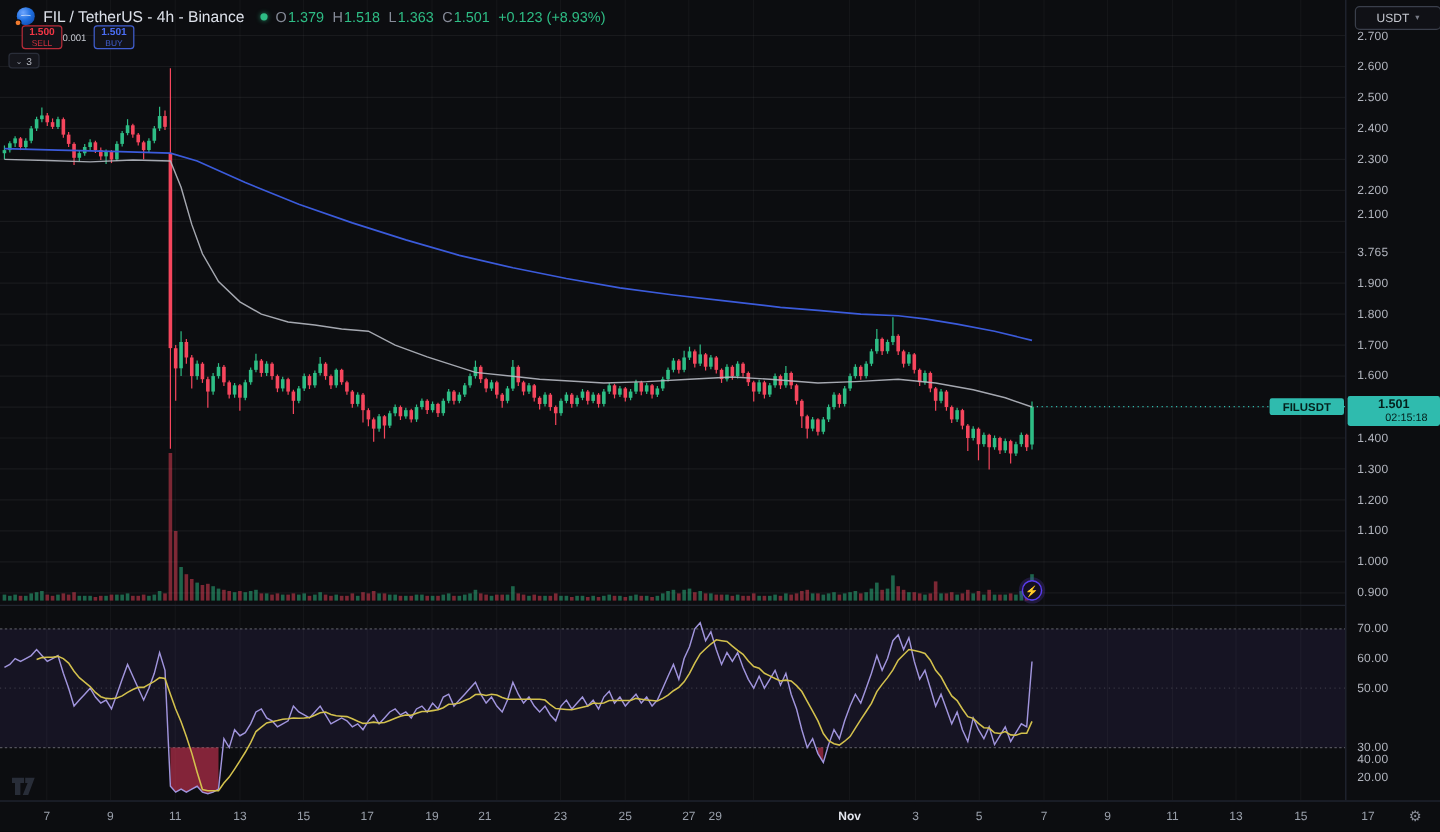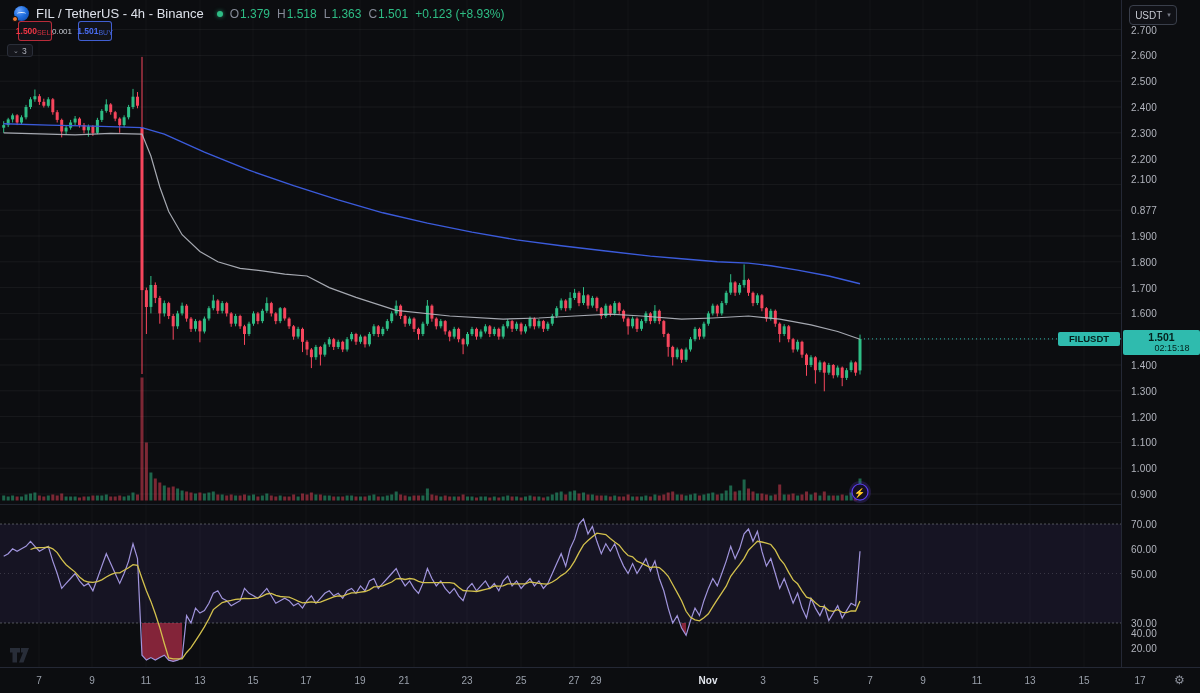--- a/index.html
+++ b/index.html
@@ -5,21 +5,21 @@
   html,body{margin:0;padding:0;background:#0b0c0f;}
   *{box-sizing:border-box;}
   #app{position:relative;width:1200px;height:693px;background:#0c0d10;overflow:hidden;
        font-family:"Liberation Sans", sans-serif; -webkit-font-smoothing:antialiased;}
   
   #chart-wrap{position:absolute;left:0;top:0;width:1121px;height:667px;}
   #chart-wrap svg{display:block;}
   
   #price-axis{position:absolute;left:1121px;top:0;width:79px;height:667px;border-left:1px solid #242835;}
   .axlabel{position:absolute;left:9px;font-size:10px;color:#b2b5be;letter-spacing:.2px;}
-  #usdt-btn{position:absolute;top:5px;left:7px;width:48px;height:20px;border:1px solid #3a3f4b;border-radius:4px;
+  #usdt-btn{position:absolute;top:5px;left:7px;width:72px;height:20px;border:1px solid #3a3f4b;border-radius:4px;
             display:flex;align-items:center;justify-content:center;gap:5px;color:#c6c9d1;font-size:10px;cursor:pointer;background:#101116;}
   #usdt-btn .caret{font-size:7px;color:#787b86;}
   #cur-badge{position:absolute;left:1px;top:330px;width:77px;padding:2px 0;background:#2fbbae;border-radius:2px;
              text-align:center;color:#04201c;}
   #cur-badge .p{font-size:10.5px;font-weight:bold;line-height:11px;}
   #cur-badge .t{font-size:9px;line-height:10px;margin-left:21px;}
   
   #time-axis{position:absolute;left:0;top:667px;width:1200px;height:26px;border-top:1px solid #242835;background:#0c0d10;}
   .tlabel{position:absolute;top:7px;transform:translateX(-50%);font-size:10px;color:#9aa0ab;}
   .tlabel.major{color:#e3e6ee;font-weight:bold;}
@@ -33,21 +33,21 @@
       border-top:1.5px solid rgba(255,255,255,.85);}
   #sym-logo .dot{position:absolute;left:-2px;bottom:-1px;width:6px;height:6px;border-radius:50%;background:#f07a2e;border:1px solid #0c0d10;}
   #title{font-size:13px;color:#dde1ea;}
   #statusdot{width:6px;height:6px;border-radius:50%;background:#2ebd85;margin-left:6px;box-shadow:0 0 4px rgba(46,189,133,.7);}
   #ohlc{font-size:12px;display:flex;gap:7px;}
   #ohlc .k{color:#868b98;}
   #ohlc .v{color:#2ebd85;margin-left:1px;}
   #change{font-size:12px;color:#2ebd85;}
   
   #trade{position:absolute;left:18px;top:21px;display:flex;align-items:center;z-index:5;}
-  .tbtn{width:34px;height:20px;border-radius:3px;background:#121319;display:flex;flex-direction:row;
+  .tbtn{width:34px;height:20px;border-radius:3px;background:#121319;display:flex;flex-direction:column;
         align-items:center;justify-content:center;cursor:pointer;line-height:1;}
   #sell-btn{border:1px solid rgba(242,54,69,.75);color:#f23645;}
   #buy-btn{border:1px solid rgba(74,109,243,.85);color:#4a6df3;}
   .tbtn .pr{font-size:8.5px;font-weight:bold;}
   .tbtn .lb{font-size:7px;margin-top:2px;opacity:.85;}
   #spread{width:26px;text-align:left;font-size:8px;color:#c6c9d1;}
   
   #chip{position:absolute;left:7px;top:44px;height:13px;padding:0 5px;border-radius:3px;background:#15161c;
         border:1px solid #2a2e39;display:flex;align-items:center;gap:3px;color:#b2b5be;font-size:8.5px;z-index:5;cursor:pointer;}
   #chip .caret{font-size:7px;color:#8b8f9a;}
@@ -742,21 +742,21 @@
       <span class="caret">▾</span>
     </div>
     <div id="price-labels">
         <span class="axlabel" style="top:25px">2.700</span>
         <span class="axlabel" style="top:50px">2.600</span>
         <span class="axlabel" style="top:76px">2.500</span>
         <span class="axlabel" style="top:102px">2.400</span>
         <span class="axlabel" style="top:128px">2.300</span>
         <span class="axlabel" style="top:154px">2.200</span>
         <span class="axlabel" style="top:174px">2.100</span>
-        <span class="axlabel" style="top:205px">0.877</span>
+        <span class="axlabel" style="top:205px">3.765</span>
         <span class="axlabel" style="top:231px">1.900</span>
         <span class="axlabel" style="top:257px">1.800</span>
         <span class="axlabel" style="top:283px">1.700</span>
         <span class="axlabel" style="top:308px">1.600</span>
         <span class="axlabel" style="top:360px">1.400</span>
         <span class="axlabel" style="top:386px">1.300</span>
         <span class="axlabel" style="top:412px">1.200</span>
         <span class="axlabel" style="top:437px">1.100</span>
         <span class="axlabel" style="top:463px">1.000</span>
         <span class="axlabel" style="top:489px">0.900</span>

